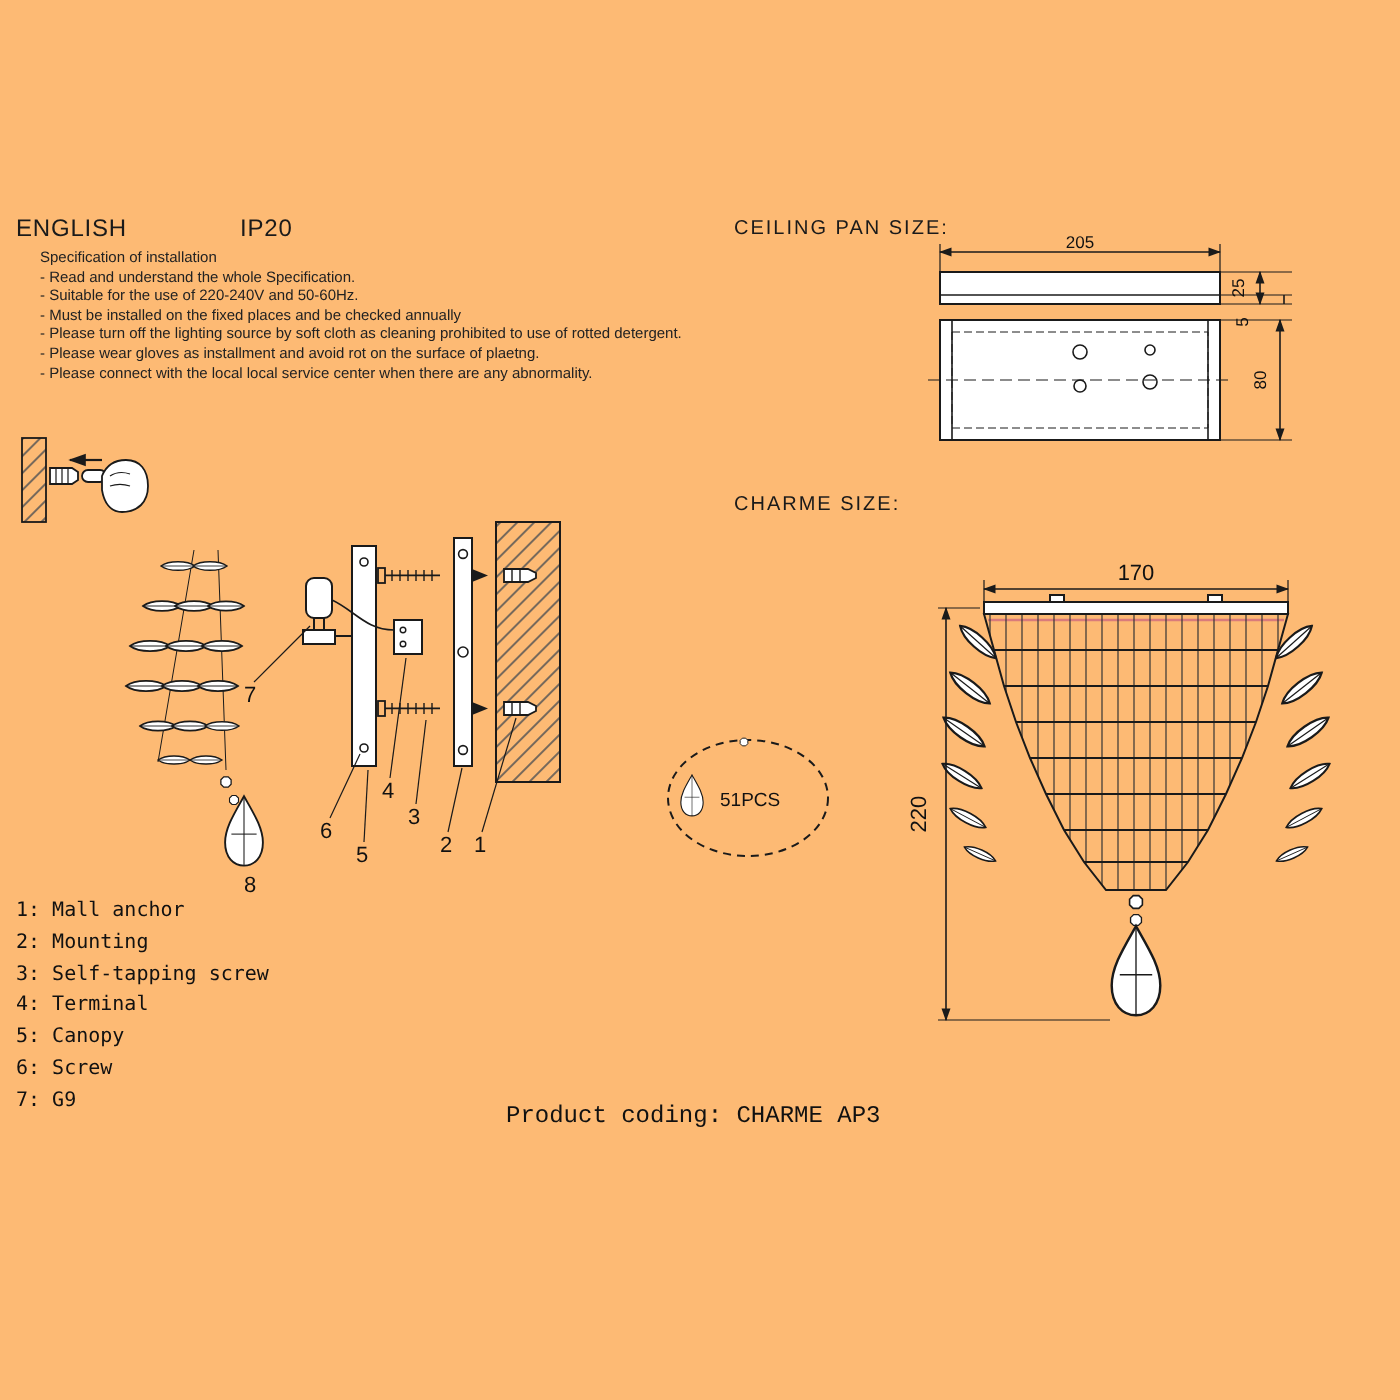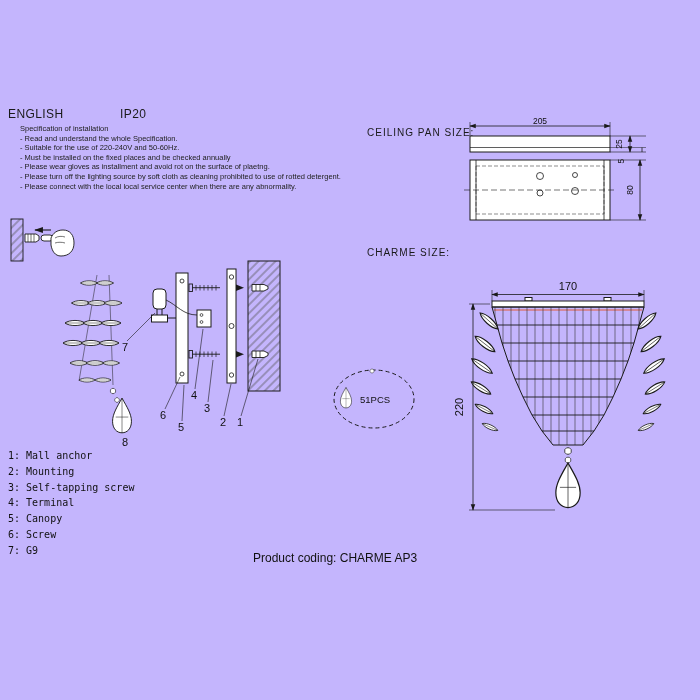--- a/index.html
+++ b/index.html
@@ -1,23 +1,23 @@
 <!DOCTYPE html>
 <html><head>
 <meta charset="utf-8">
 <style>
   html,body{margin:0;padding:0;background:#fff;}
-  #page{position:relative;width:700px;height:700px;background:#c4b5fd;overflow:hidden;
+  #page{position:relative;width:700px;height:700px;background:#fdba74;overflow:hidden;
         font-family:"Liberation Sans",sans-serif;color:#111;}
   .abs{position:absolute;}
   .hdr{font-size:12px;letter-spacing:.4px;color:#1a1a1a;}
   .spec-line{font-size:7.5px;line-height:9.6px;white-space:nowrap;color:#222;margin-left:12px;}
   .sec-title{font-size:10px;letter-spacing:1px;color:#1a1a1a;}
   .legend-item{font:10px "DejaVu Sans Mono",monospace;line-height:15.8px;white-space:pre;color:#111;}
-  .product{font-size:12px;color:#111;}
+  .product{font-size:12px;color:#111;font-family:Liberation Mono, monospace;}
   svg text{font-family:"Liberation Sans",sans-serif;fill:#111;}
   .dim{font-size:8.5px;}
   .dim-lg{font-size:11px;}
 </style>
 </head>
 <body>
 
 <div id="page">
 
   <svg width="0" height="0" style="position:absolute" aria-hidden="true">
@@ -47,22 +47,22 @@
   </svg>
 
   <div class="abs hdr" style="left:8px;top:107px">ENGLISH</div>
   <div class="abs hdr" style="left:120px;top:107px">IP20</div>
 
   <div class="abs" style="left:8px;top:124px">
     <div class="spec-line">Specification of installation</div>
     <div class="spec-line">- Read and understand the whole Specification.</div>
     <div class="spec-line">- Suitable for the use of 220-240V and 50-60Hz.</div>
     <div class="spec-line">- Must be installed on the fixed places and be checked annually</div>
+    <div class="spec-line">- Please turn off the lighting source by soft cloth as cleaning prohibited to use of rotted detergent.</div>
     <div class="spec-line">- Please wear gloves as installment and avoid rot on the surface of plaetng.</div>
-    <div class="spec-line">- Please turn off the lighting source by soft cloth as cleaning prohibited to use of rotted detergent.</div>
     <div class="spec-line">- Please connect with the local local service center when there are any abnormality.</div>
   </div>
 
   <svg class="abs" style="left:5px;top:213px" width="75" height="55" viewBox="0 0 75 55">
     <rect x="6" y="6" width="12" height="42" fill="url(#hatch)" stroke="#1a1a1a" stroke-width="0.9"></rect>
     <g fill="#fff" stroke="#1a1a1a" stroke-width="0.9">
       <polygon points="20,21 31,21 34,23 34,27 31,29 20,29"></polygon>
       <path d="M23 21v8 M26 21v8 M29 21v8" fill="none" stroke-width="0.6"></path>
     </g>
     <line x1="46" y1="17" x2="30" y2="17" stroke="#1a1a1a" stroke-width="1.1" marker-end="url(#arr)"></line>
@@ -160,21 +160,21 @@
     </g>
   </svg>
 
   <svg class="abs" style="left:328px;top:362px" width="92" height="72" viewBox="0 0 92 72">
     <ellipse cx="46" cy="37" rx="40" ry="29" fill="none" stroke="#1a1a1a" stroke-width="1" stroke-dasharray="4 3"></ellipse>
     <use href="#oct" transform="translate(44,9) scale(0.6)"></use>
     <use href="#drop" transform="translate(18,36) scale(0.62)"></use>
     <text x="32" y="41" font-size="9.5">51PCS</text>
   </svg>
 
-  <div class="abs sec-title" style="left:367px;top:127px">CEILING PAN SIZE:</div>
+  <div class="abs sec-title" style="left:367px;top:109px">CEILING PAN SIZE:</div>
   <svg class="abs" style="left:452px;top:116px" width="215" height="105" viewBox="0 0 215 105">
     <g stroke="#1a1a1a" fill="none">
       <line x1="18" y1="6" x2="18" y2="20" stroke-width="0.6"></line>
       <line x1="158" y1="6" x2="158" y2="20" stroke-width="0.6"></line>
       <line x1="18" y1="10" x2="158" y2="10" stroke-width="0.8" marker-start="url(#arr)" marker-end="url(#arr)"></line>
     </g>
     <text class="dim" x="88" y="8" text-anchor="middle">205</text>
     <rect x="18" y="20" width="140" height="16" fill="#fff" stroke="#1a1a1a" stroke-width="1"></rect>
     <line x1="18" y1="31.5" x2="158" y2="31.5" stroke="#1a1a1a" stroke-width="0.7"></line>
     <rect x="18" y="44" width="140" height="60" fill="#fff" stroke="#1a1a1a" stroke-width="1"></rect>

